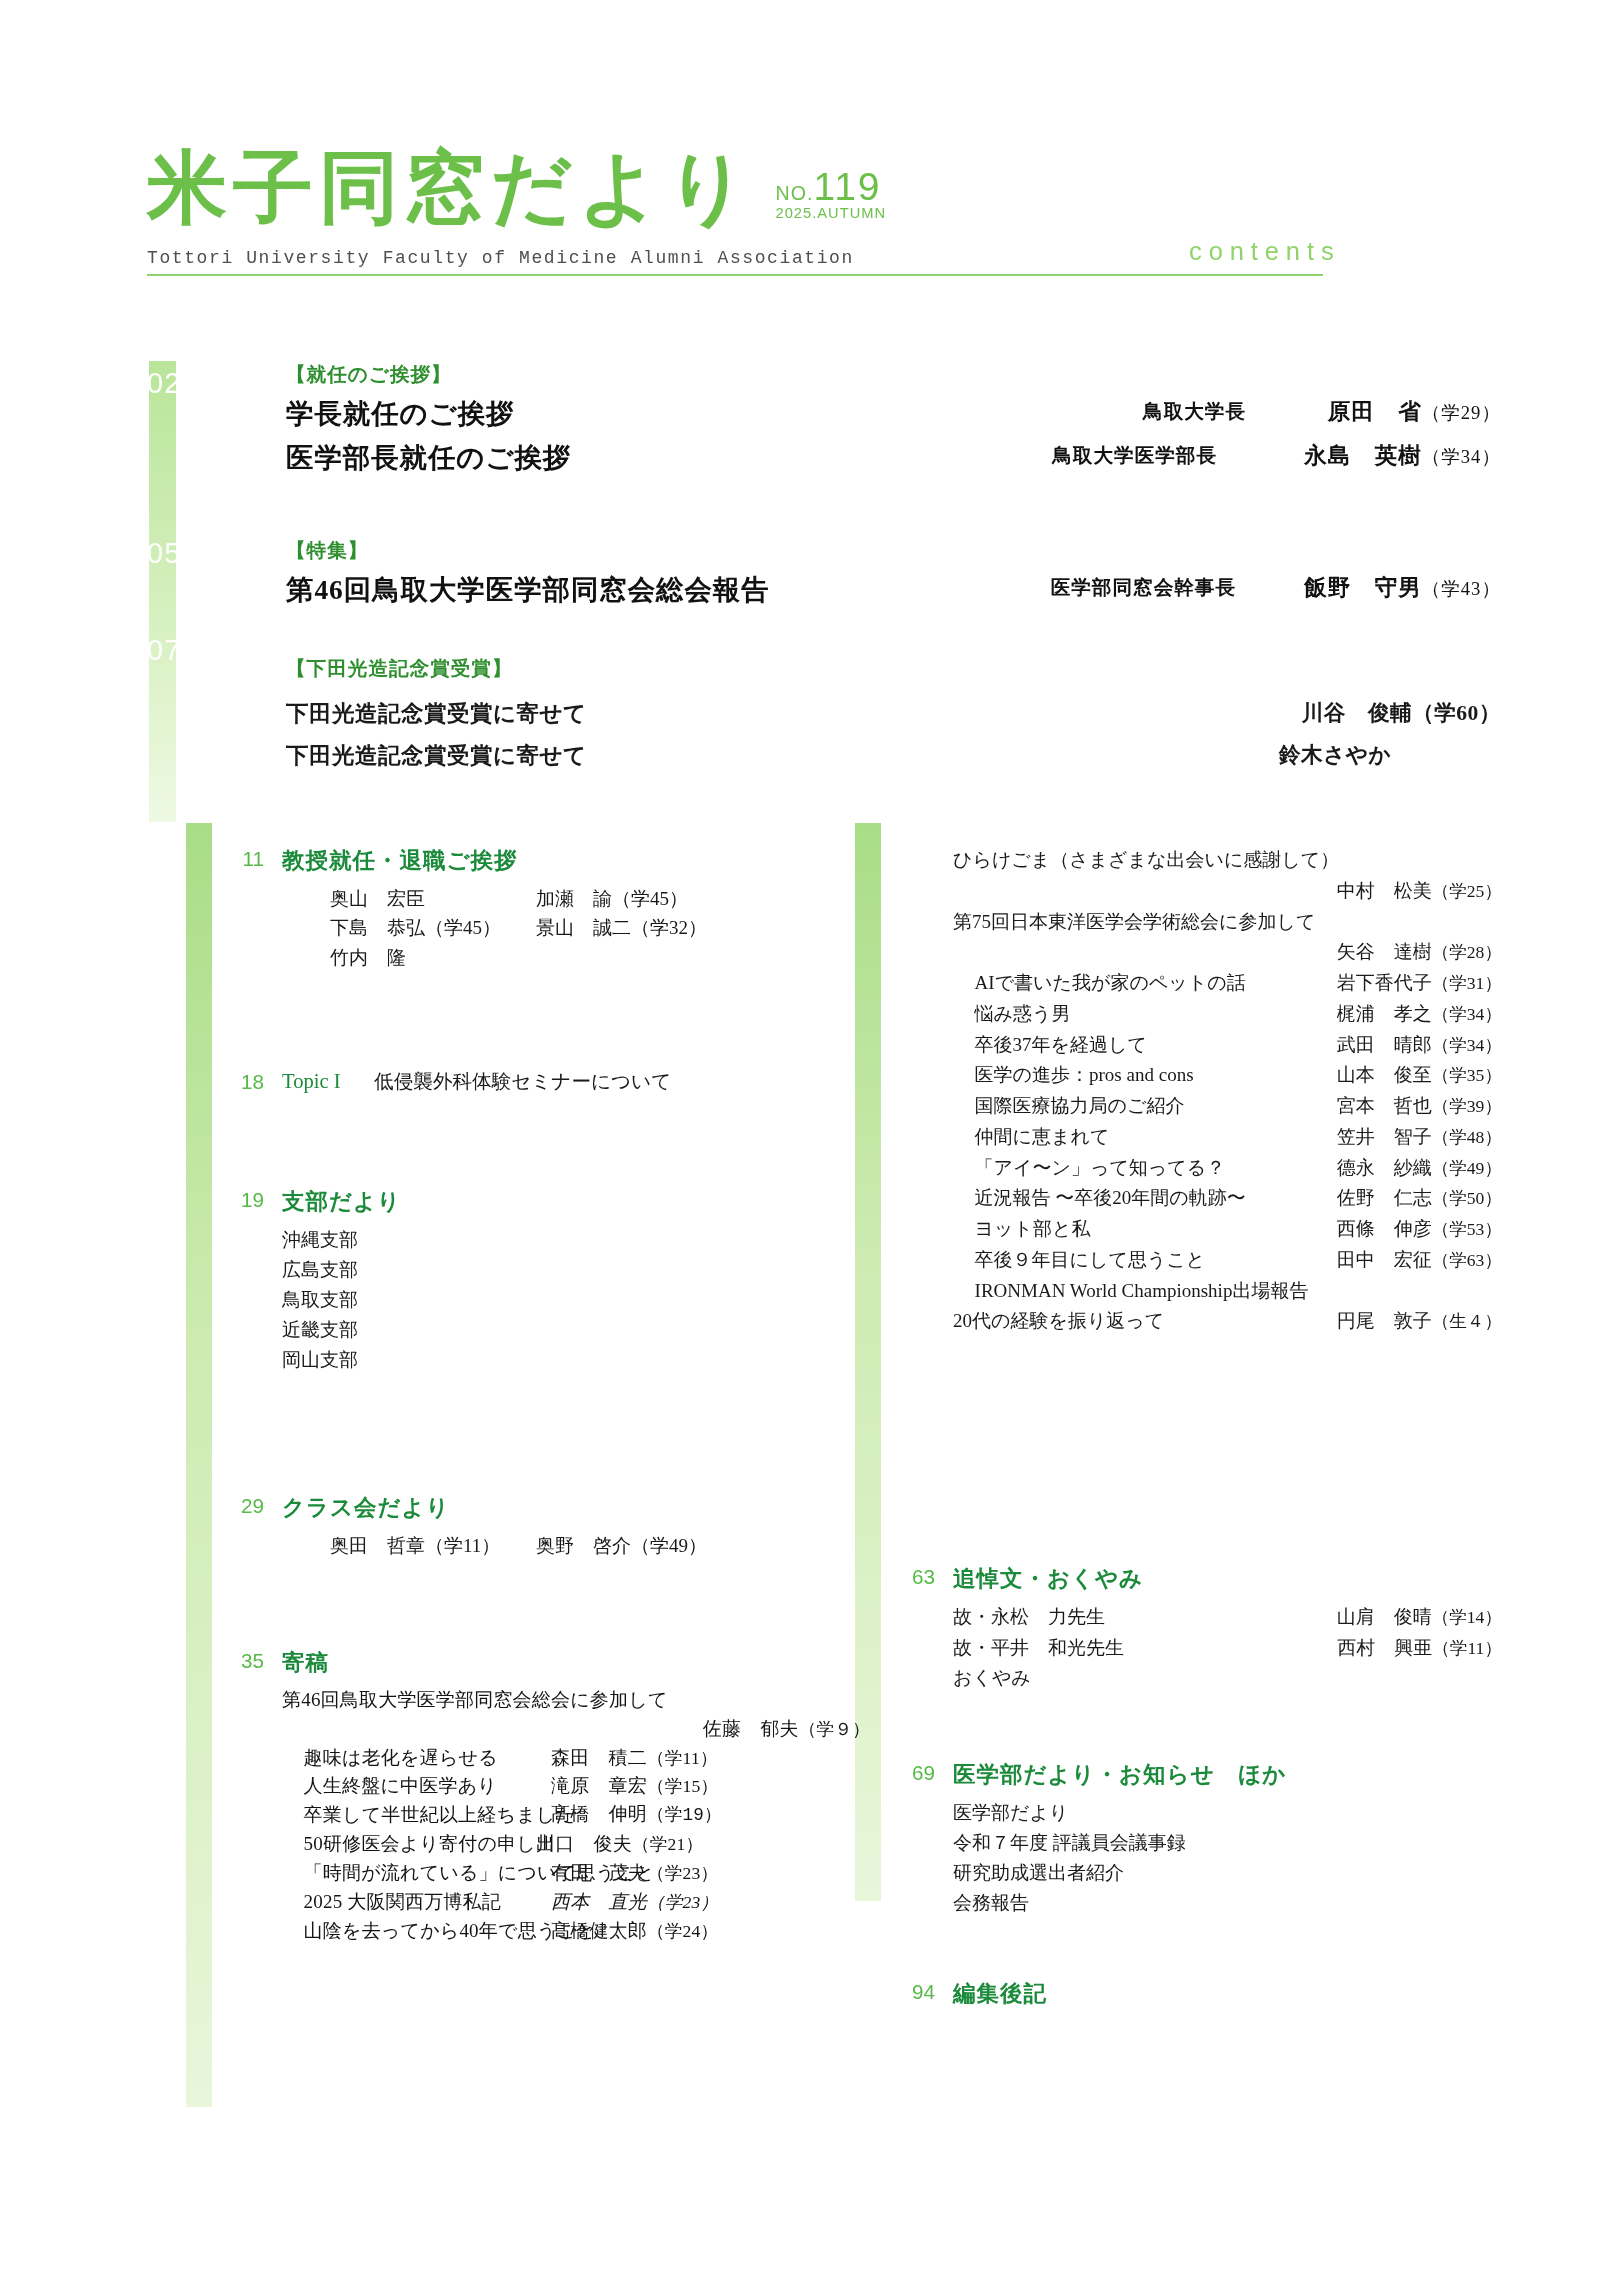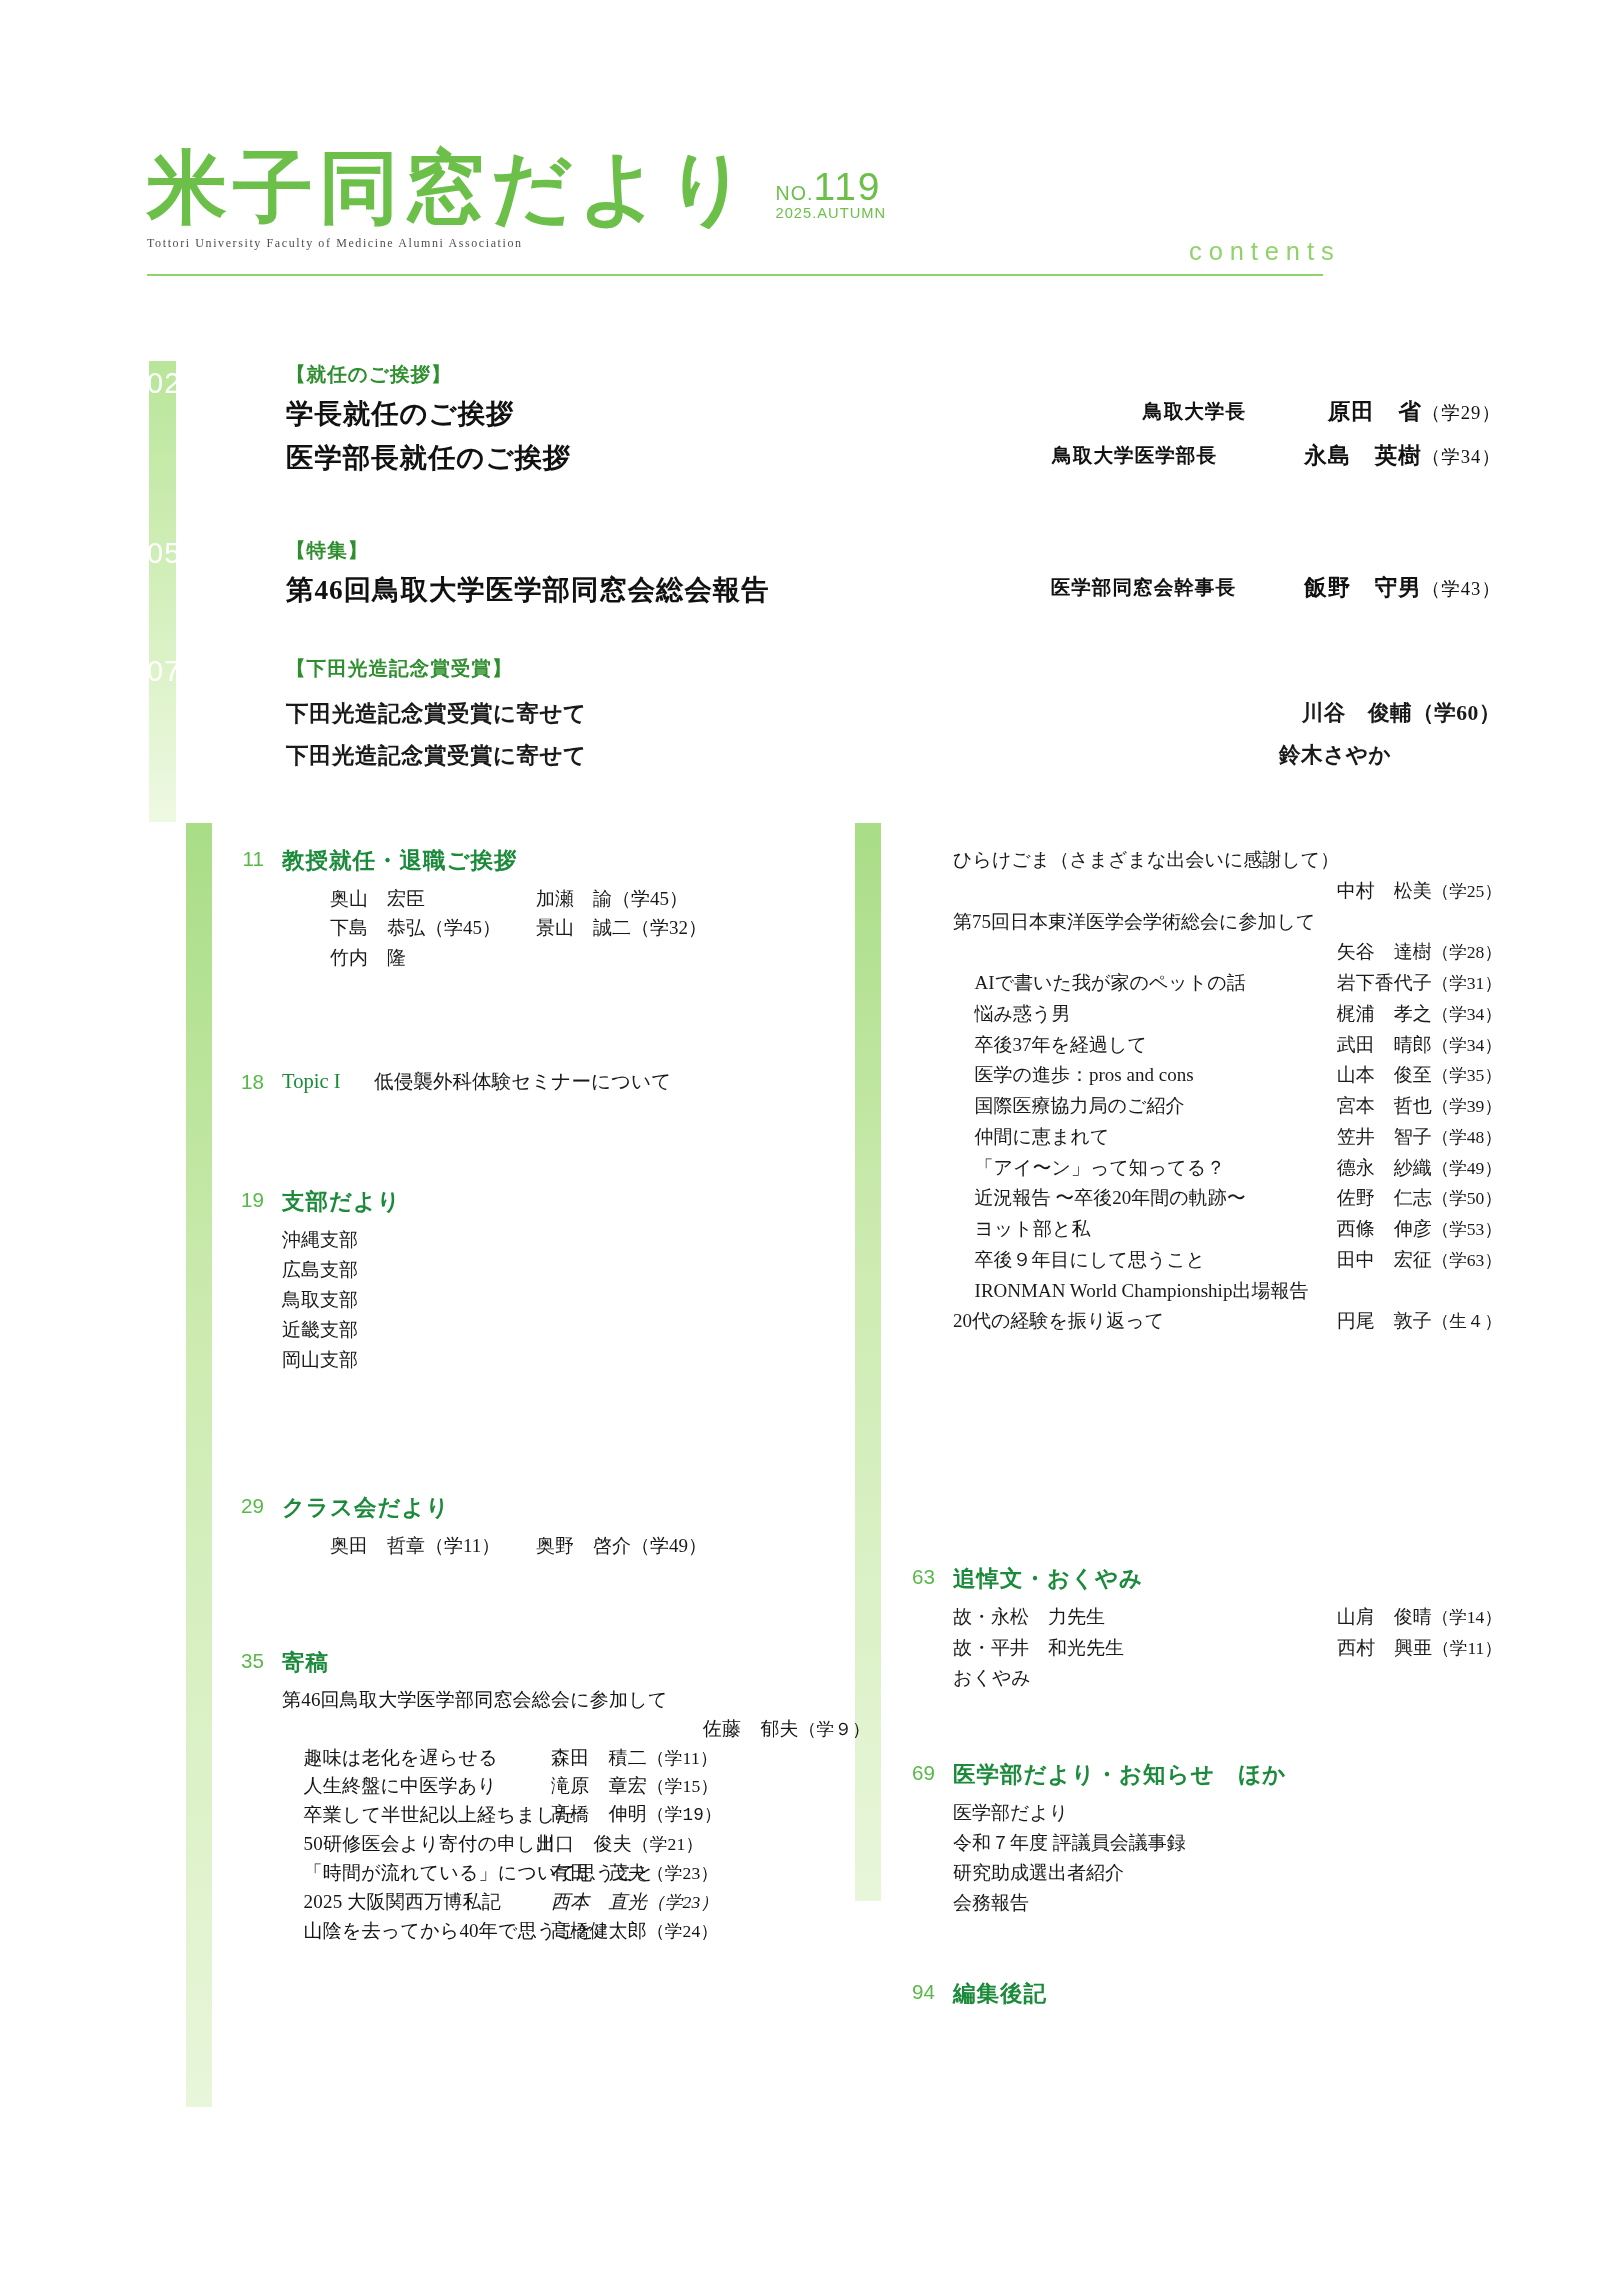--- a/index.html
+++ b/index.html
@@ -43,25 +43,25 @@
     letter-spacing:2px;
   }
   .logo-issue .season{
     font-family:"Liberation Sans",sans-serif;
     font-size:14.7px;
     letter-spacing:1px;
     display:block;
     margin-top:-3.9px;
   }
   .logo-sub{
-    font-family:Liberation Serif, serif;
-    font-size:12px;
+    font-family:Liberation Mono, monospace;
+    font-size:18px;
     letter-spacing:1.6px;
     color:#4f4f4f;
-    margin-top:9px;
+    margin-top:21px;
   }
   .contents-word{
     position:absolute;
     right:-17.6px;
     top:90px;
     font-family:"Liberation Sans",sans-serif;
     font-size:25.5px;
     letter-spacing:6.9px;
     color:#8fd36a;
   }
@@ -153,21 +153,21 @@
       <span class="season">2025.AUTUMN</span>
     </span>
     <div class="logo-sub">Tottori University Faculty of Medicine Alumni Association</div>
     <div class="contents-word">contents</div>
     <div class="rule"></div>
   </div>
 
   <div class="top-bar"></div>
   <div class="topnum" style="top:367px;">02</div>
   <div class="topnum" style="top:537px;">05</div>
-  <div class="topnum" style="top:655px;">07</div>
+  <div class="topnum" style="top:634px;">07</div>
 
   <div class="toprow" style="top:361px;">
     <div class="tag">【就任のご挨拶】</div>
     <div class="bigline">
       <span>学長就任のご挨拶</span>
       <span class="affil" style="right:255px;">鳥取大学長</span>
       <span class="author"><span>原田　省</span><span class="yr">（学29）</span></span>
     </div>
     <div class="bigline">
       <span>医学部長就任のご挨拶</span>

